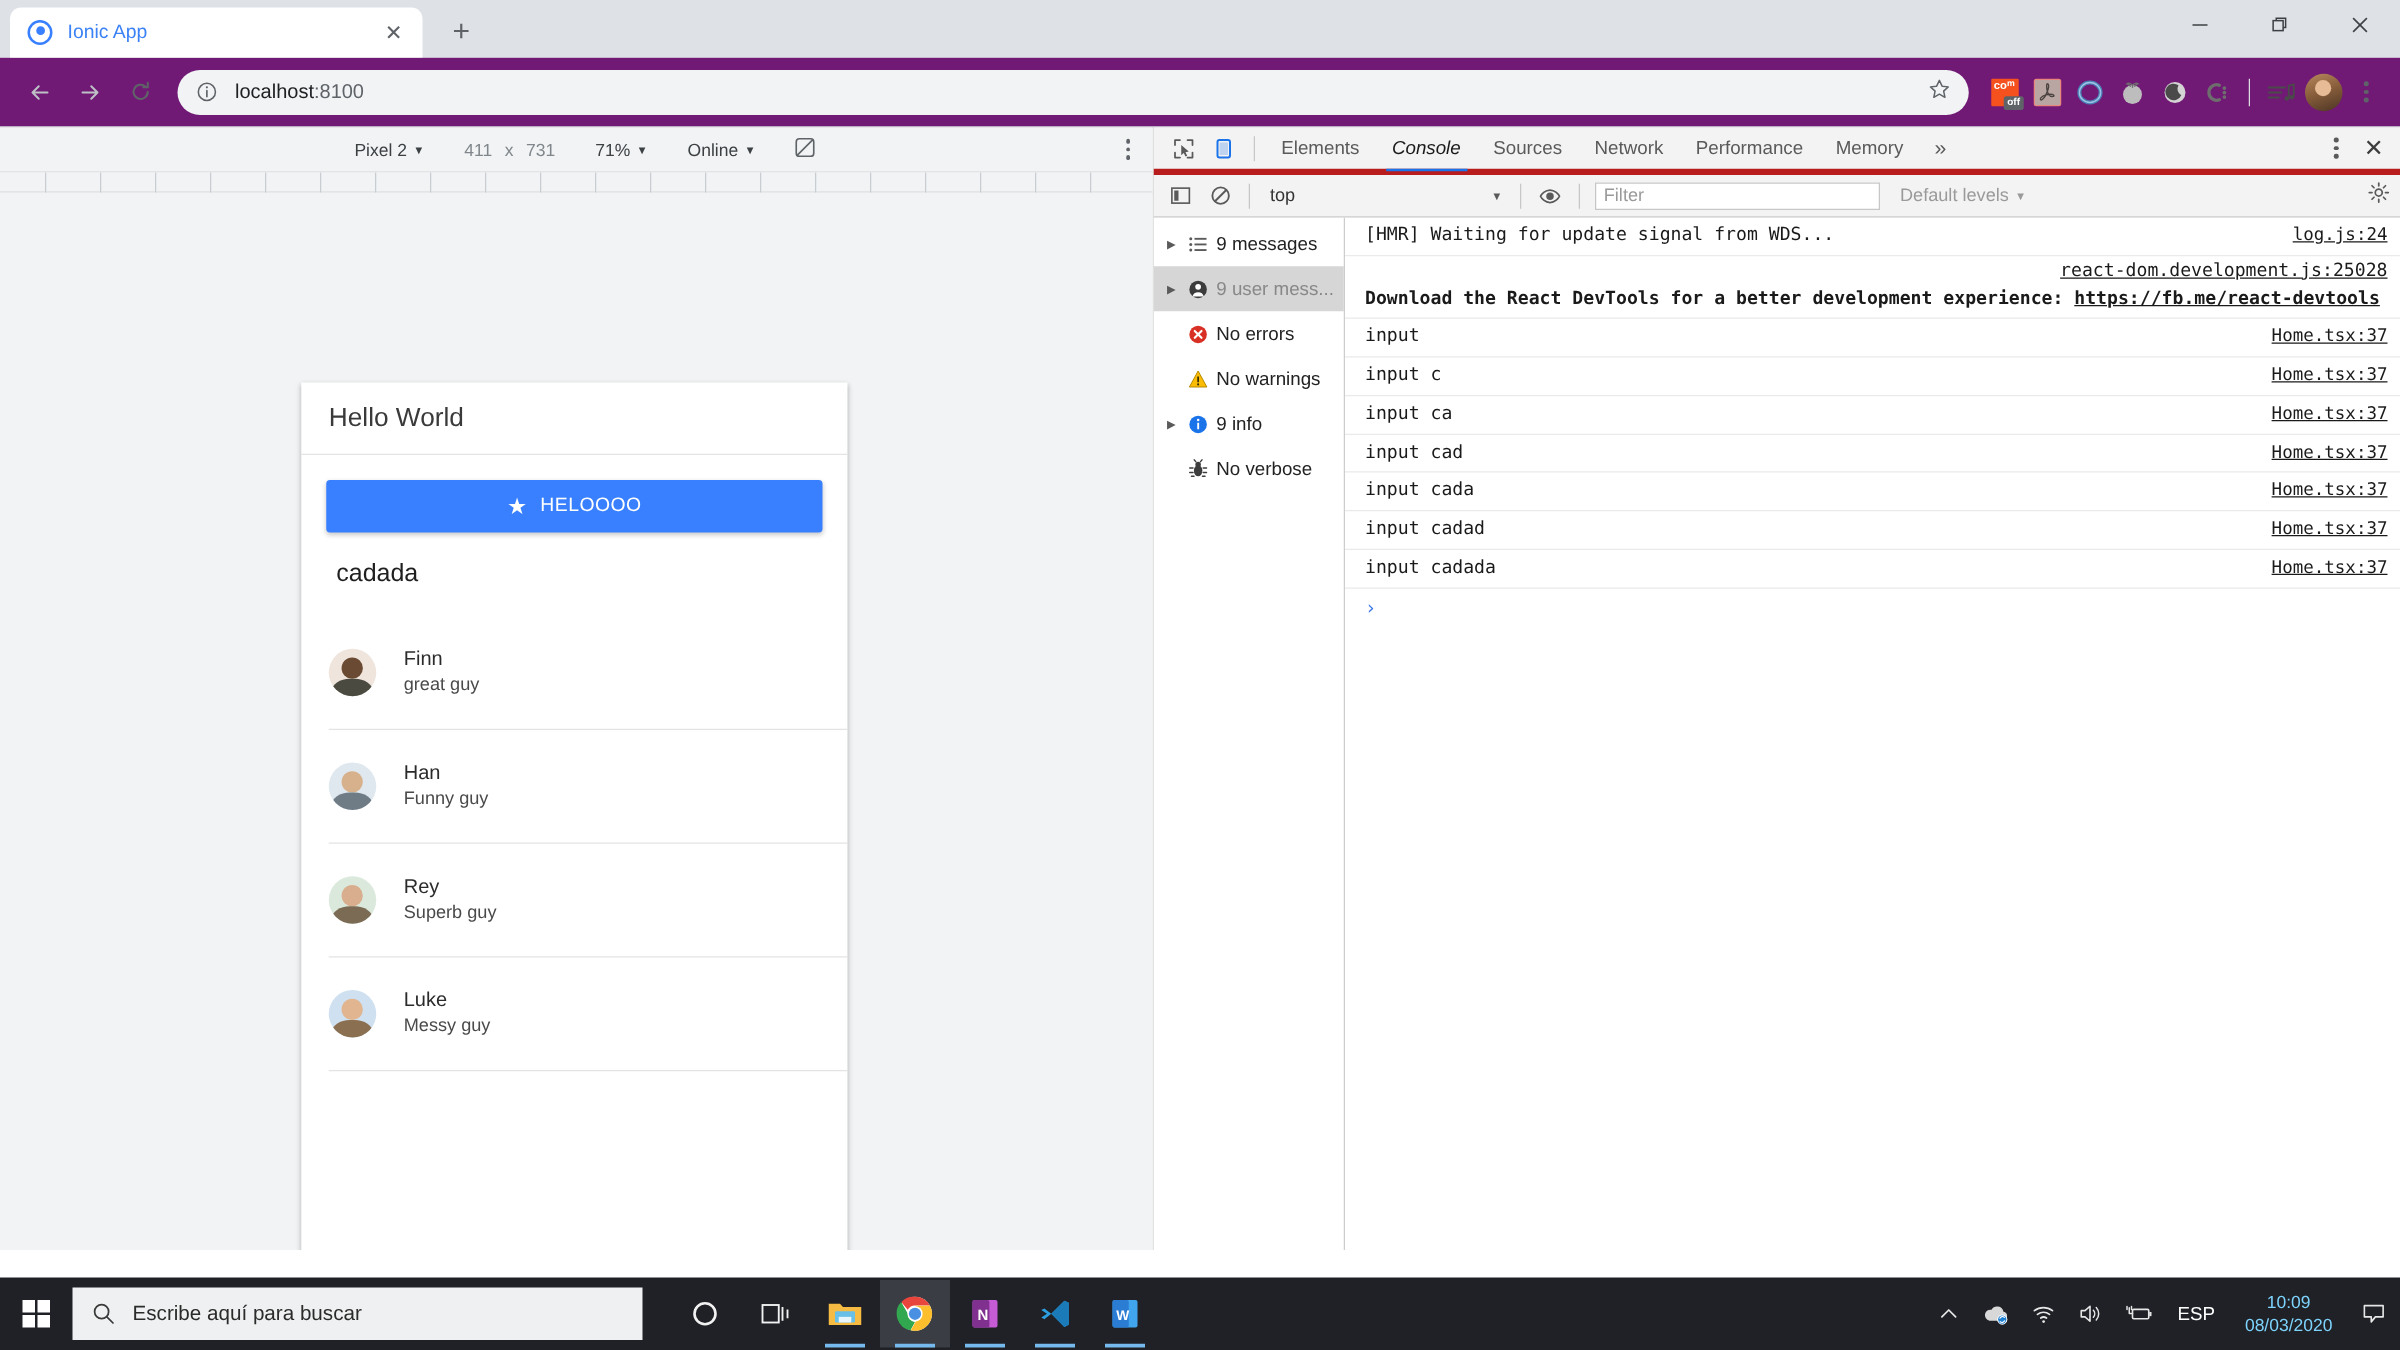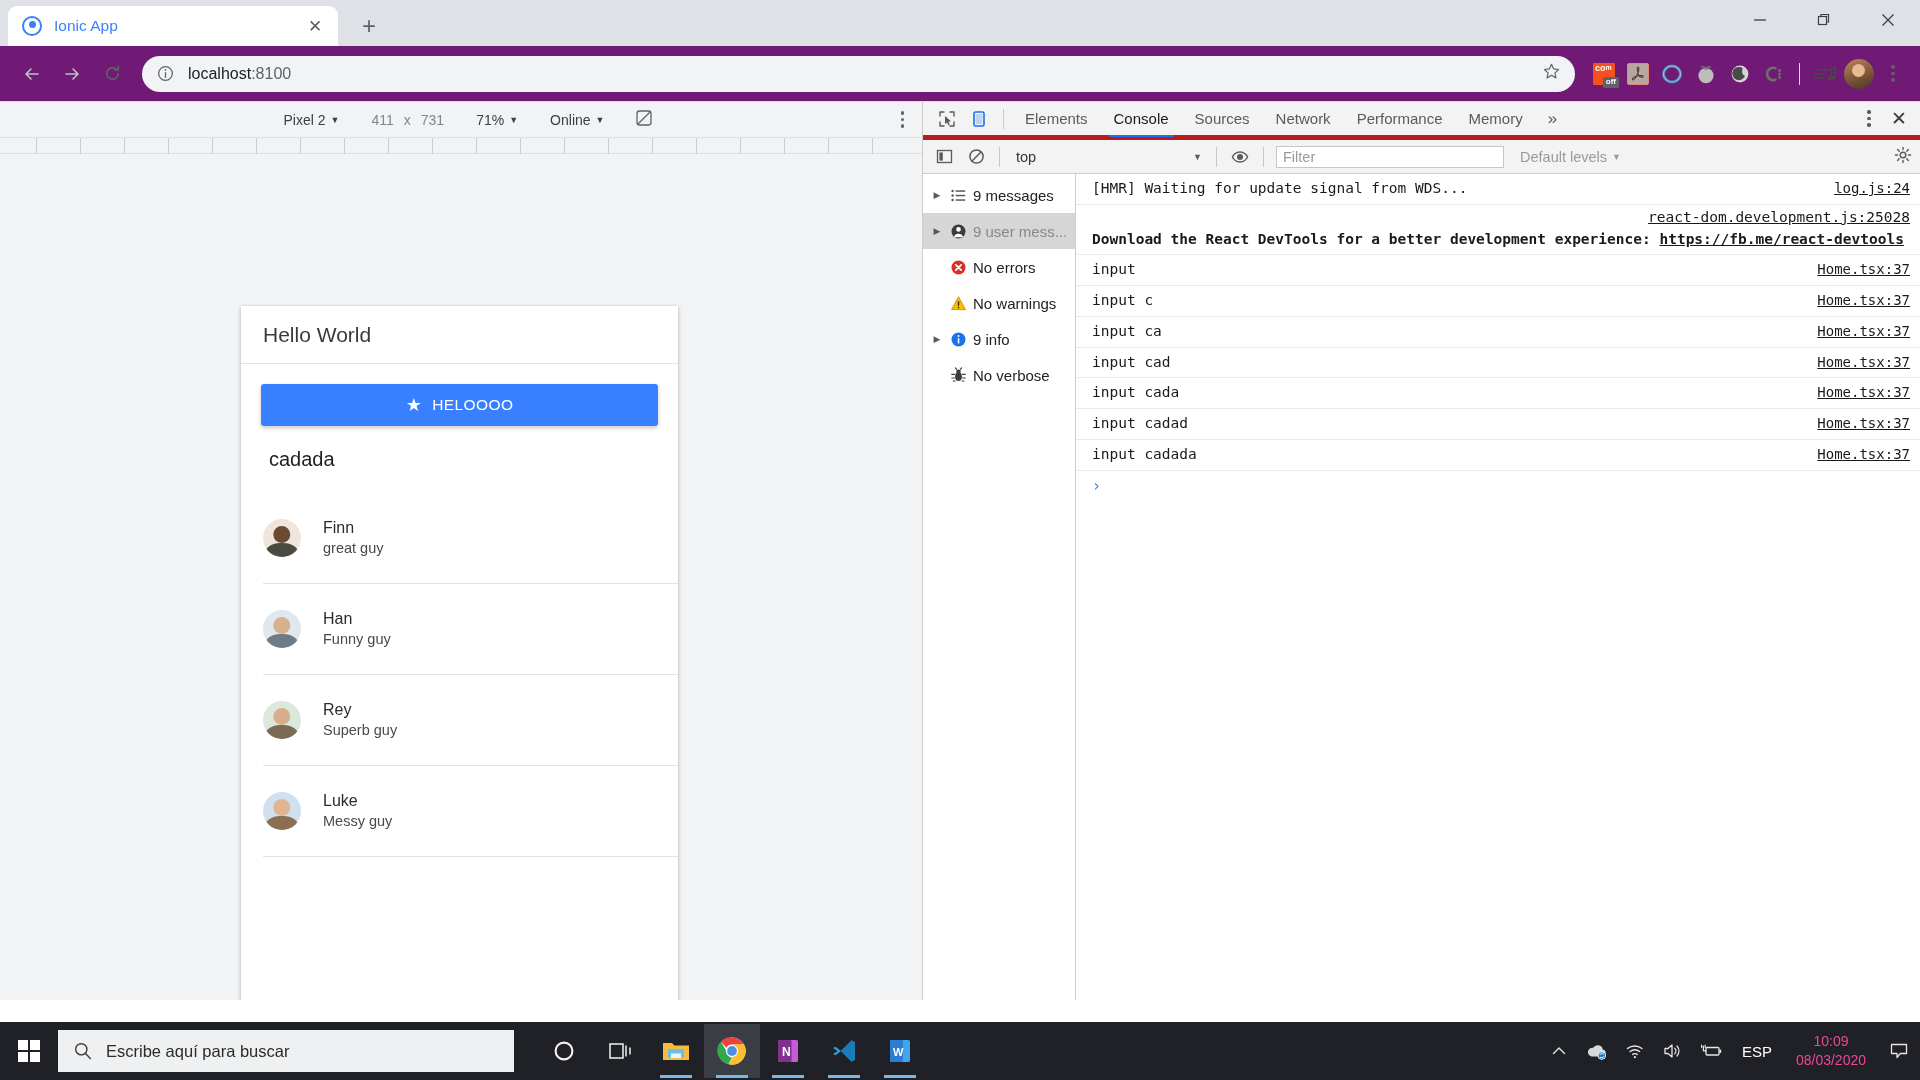--- a/index.html
+++ b/index.html
@@ -171,21 +171,21 @@
     height:38px; background:#f3f3f3; border-bottom:5px solid #b91c1c;
     display:flex; align-items:center; padding-left:8px; position:relative;
   }
   .dt-tool-icon { width:32px; height:30px; display:flex; align-items:center; justify-content:center; color:#5a5a5a; }
   .dt-tool-icon.active { color:#1a73e8; }
   .dt-divider { width:1px; height:20px; background:#c7c7c7; margin:0 8px; }
   .dt-tab {
     padding:0 13px; height:37px; display:flex; align-items:center;
     font-size:15px; color:#5a5a5a; position:relative;
   }
-  .dt-tab.sel { color:#1a1a1a; }
+  .dt-tab.sel { color:#1a1a1a;font-style:italic; }
   .dt-tab.sel::after {
     content:""; position:absolute; left:8px; right:8px; bottom:0; height:2px; background:#1a73e8;
   }
   .dt-more { padding:0 12px; font-size:17px; color:#5a5a5a; }
   .dt-right { position:absolute; right:4px; display:flex; align-items:center; }
   .dt-vkebab { width:26px; height:30px; display:flex; flex-direction:column; align-items:center; justify-content:center; gap:3px; }
   .dt-vkebab i { width:3.5px; height:3.5px; border-radius:50%; background:#5a5a5a; }
   .dt-close { width:34px; height:30px; display:flex; align-items:center; justify-content:center; color:#3c3c3c; font-size:19px; }
 
   .console-toolbar {
@@ -253,21 +253,21 @@
   .tb-app {
     width:56px; height:54px; display:flex; align-items:center; justify-content:center; position:relative;
   }
   .tb-app.active { background:#3a3d44; }
   .tb-app .indicator {
     position:absolute; bottom:0; left:12px; right:12px; height:3px; background:#76b9ed;
   }
   .tray { position:absolute; right:0; display:flex; align-items:center; height:54px; }
   .tray-icon { width:38px; height:54px; display:flex; align-items:center; justify-content:center; color:#e6e6e6; }
   .tray-lang { padding:0 12px; font-size:15px; color:#fff; }
-  .tray-clock { padding:0 12px; text-align:center; font-size:14px; line-height:1.35; color:#ec4899; }
+  .tray-clock { padding:0 12px; text-align:center; font-size:14px; line-height:1.35; color:#7dd3fc; }
   .tray-notif { width:42px; height:54px; display:flex; align-items:center; justify-content:center; }
 </style>
 </head>
 <body>
 
 <div class="chrome-window">
 
   <div class="tabstrip">
     <div class="tab">
       <div class="tab-favicon">

